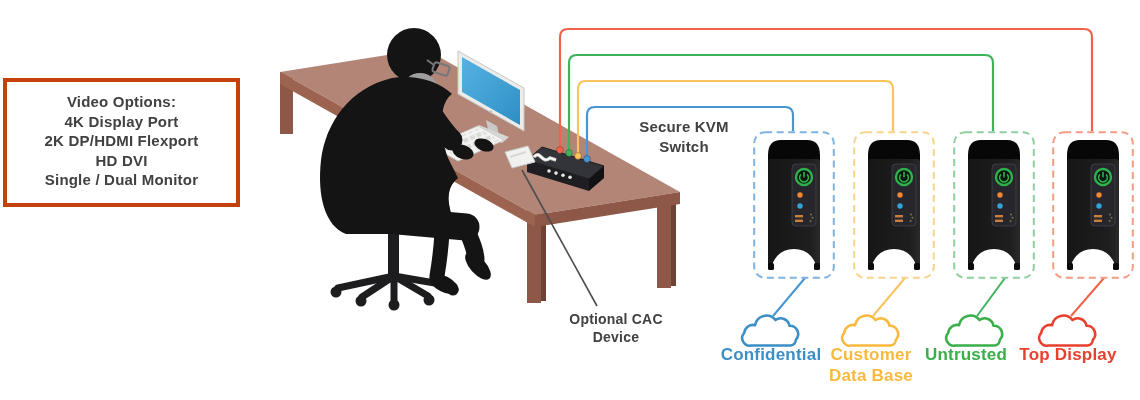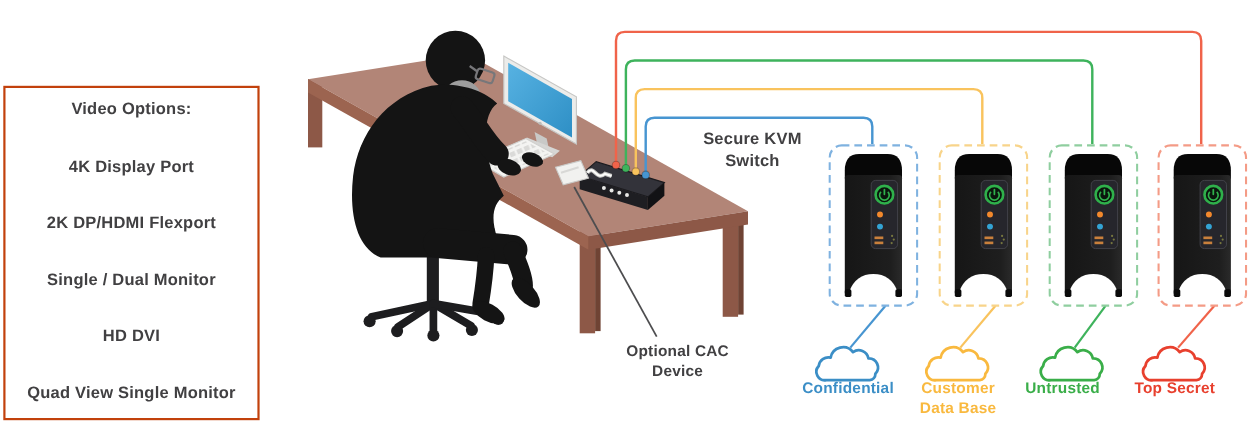--- a/index.html
+++ b/index.html
@@ -1,27 +1,27 @@
 <!DOCTYPE html>
 <html><head>
 <meta charset="utf-8">
 <style>
   html,body{margin:0;padding:0;background:#fff;}
   #stage{position:relative;width:1140px;height:400px;background:#ffffff;overflow:hidden;
          font-family:"Liberation Sans",sans-serif;}
   #scene{position:absolute;left:0;top:0;}
   .caption{position:absolute;font-weight:bold;text-align:center;font-size:15px;line-height:1.3;
            letter-spacing:.2px;}
-  #video-box{position:absolute;left:3px;top:78px;width:229px;border:2px solid #c2410c;
+  #video-box{position:absolute;left:3px;top:78px;width:229px;border:4px solid #c2410c;
              background:#fff;text-align:center;font-weight:bold;font-size:15px;line-height:19.5px;
              padding:10px 0 13px;letter-spacing:.2px;}
-  #video-box .vo-item{white-space:nowrap;margin-top:32px;}
+  #video-box .vo-item{white-space:nowrap;}
   .tower-unit{position:absolute;width:82px;height:148px;}
   .cloud-svg{position:absolute;width:70px;height:41px;}
-  .cloud-label{position:absolute;font-weight:bold;font-size:14px;line-height:1.25;
+  .cloud-label{position:absolute;font-weight:bold;font-size:17px;line-height:1.25;
                text-align:center;letter-spacing:.2px;}
 </style>
 </head>
 <body>
 
 <div id="stage">
 
   <svg width="0" height="0" style="position:absolute" aria-hidden="true">
     <defs>
       <linearGradient id="screenGrad" x1="0" y1="0" x2="1" y2="1">
@@ -160,23 +160,22 @@
       <ellipse cx="478" cy="266" rx="17" ry="8" transform="rotate(48 478 266)"></ellipse>
       <ellipse cx="444" cy="284" rx="16" ry="8" transform="rotate(28 444 284)"></ellipse>
     </g>
   </svg>
 
   <div id="video-box" style="color: rgb(65, 64, 66);">
     <div>Video Options:</div>
     <div id="video-items">
         <div class="vo-item">4K Display Port</div>
         <div class="vo-item">2K DP/HDMI Flexport</div>
+        <div class="vo-item">HD DVI</div>
         <div class="vo-item">Single / Dual Monitor</div>
-        <div class="vo-item">HD DVI</div>
-        <div class="vo-item">Quad View Single Monitor</div>
       </div>
   </div>
 
   <div class="caption" style="left: 561px; top: 310px; width: 110px; font-size: 14px; color: rgb(65, 64, 66);">Optional CAC Device</div>
   <div class="caption" style="left: 629px; top: 117px; width: 110px; color: rgb(65, 64, 66);">Secure KVM Switch</div>
 
   <div id="channels">
     <svg class="tower-unit" viewBox="0 0 82 148" style="left: 753px; top: 131px;">
       <rect class="dash-rect" x="1.2" y="1.2" width="79.6" height="145.6" rx="11" fill="none" stroke-width="2" stroke-dasharray="7 4.5" stroke="#7fb2e0"></rect>
       <use href="#tower-symbol" x="1" y="0" width="80" height="148"></use>
@@ -204,16 +203,16 @@
     </svg>
     <div class="cloud-label" style="left: 910px; top: 344px; width: 112px; color: rgb(58, 174, 73);">Untrusted</div>
 
     <svg class="tower-unit" viewBox="0 0 82 148" style="left: 1052px; top: 131px;">
       <rect class="dash-rect" x="1.2" y="1.2" width="79.6" height="145.6" rx="11" fill="none" stroke-width="2" stroke-dasharray="7 4.5" stroke="#f49b86"></rect>
       <use href="#tower-symbol" x="1" y="0" width="80" height="148"></use>
     </svg>
     <svg class="cloud-svg" viewBox="0 0 110 64" style="left: 1033px; top: 311px;">
       <path class="cloud-path" fill="none" stroke-width="4" stroke-linejoin="round" stroke-linecap="round" d="M24,54 A12,12 0 0 1 13,34 A14,14 0 0 1 30,22 A18,18 0 0 1 62,14 A14,14 0 0 1 84,23 A13,13 0 0 1 94,45 A9,9 0 0 1 86,54 Z" stroke="#e8402e"></path>
     </svg>
-    <div class="cloud-label" style="left: 1003px; top: 344px; width: 130px; color: rgb(232, 64, 46);">Top Secret</div>
+    <div class="cloud-label" style="left: 1003px; top: 344px; width: 130px; color: rgb(232, 64, 46);">Top Display</div>
   </div>
 
 </div>
 
 </body></html>

